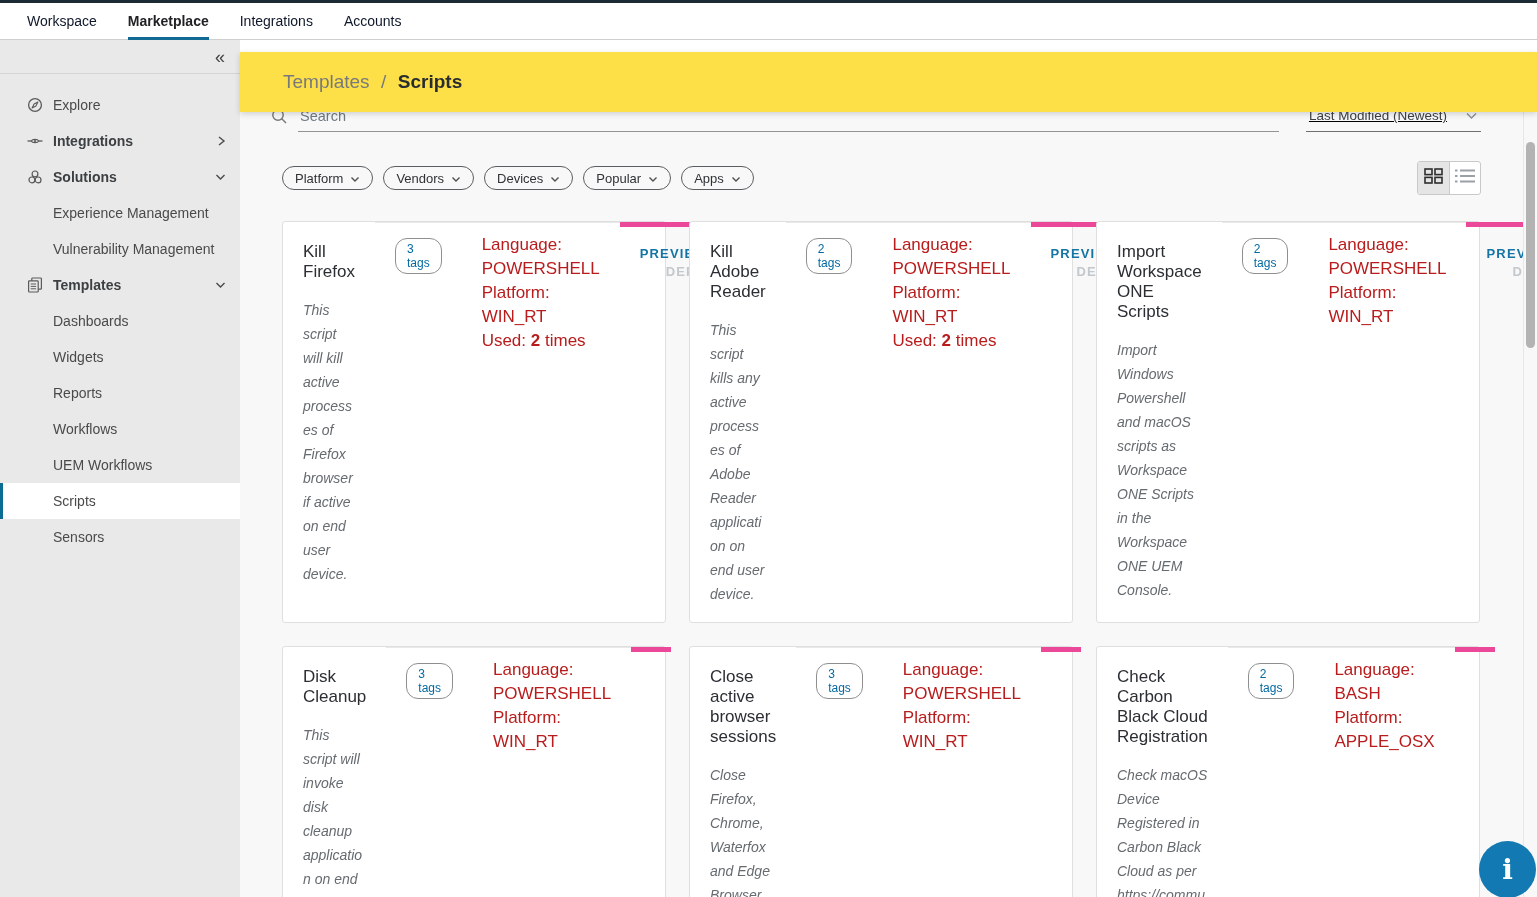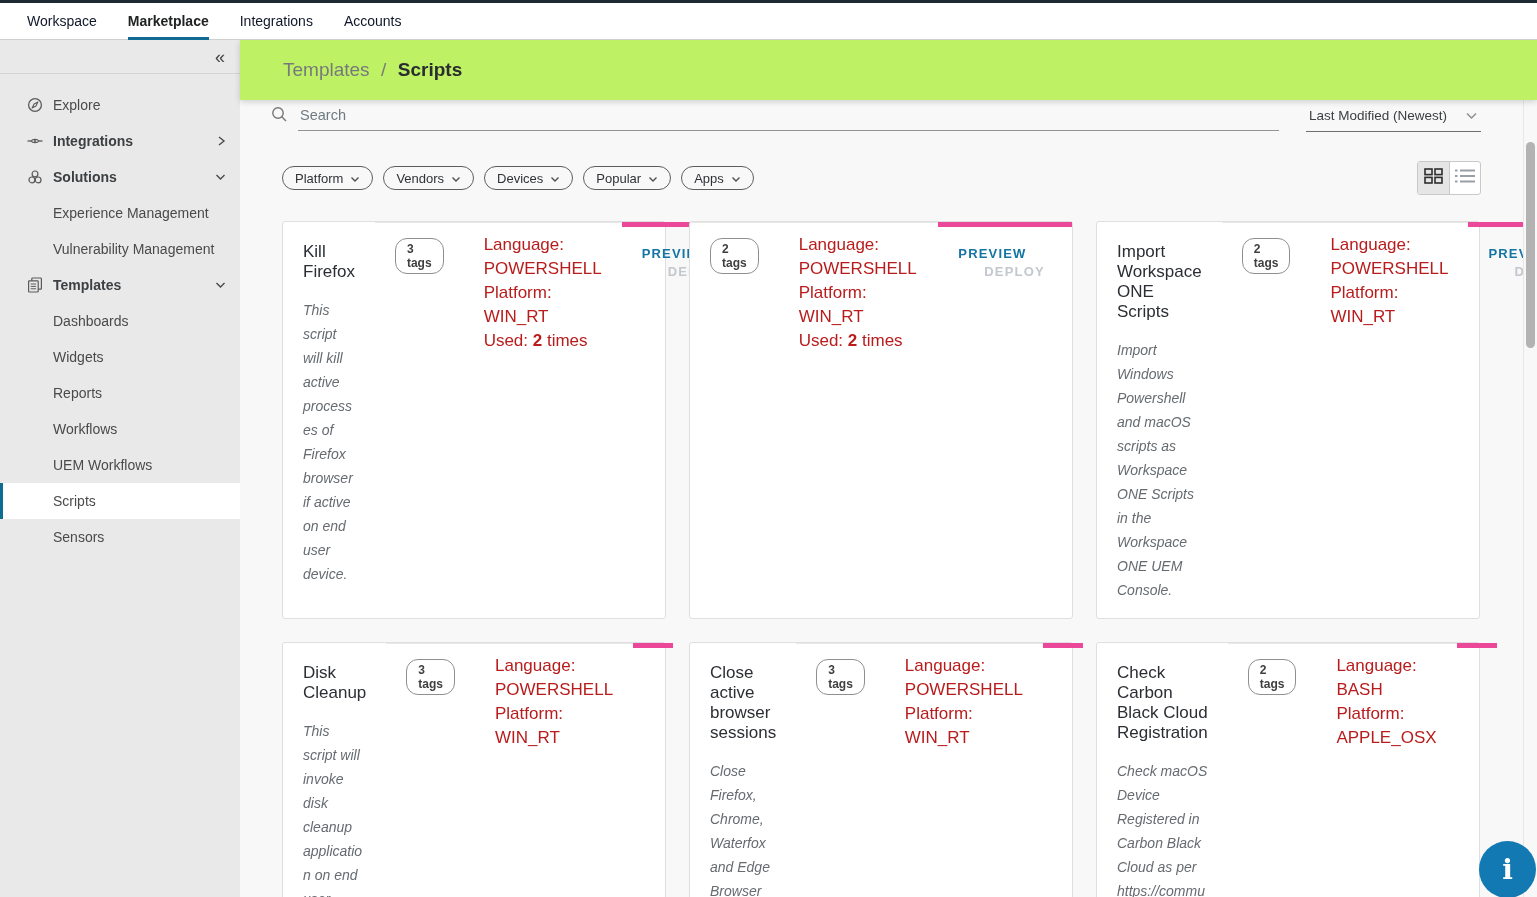--- a/index.html
+++ b/index.html
@@ -24,32 +24,32 @@
   .sidebar-divider { border-top:1px solid #d4d4d4; }
   .side-list { margin-top:13px; }
   .side-item { height:36px; display:flex; align-items:center; padding-left:27px;
                font-size:14px; color:#4a4a4a; cursor:pointer; position:relative; }
   .side-icon { width:16px; height:16px; margin-right:10px; flex:none; display:inline-flex; }
   .side-item.bold .side-label { font-weight:bold; color:#3d4043; }
   .side-chevron { position:absolute; right:13px; top:50%; transform:translateY(-50%); display:inline-flex; }
   .side-item.selected { background:#fff; border-left:3px solid #0c6c94; padding-left:24px; }
 
   
-  .page-header { position:absolute; left:240px; right:0; top:40px; height:60px; background:#bef264;
+  .page-header { position:absolute; left:240px; right:0; top:52px; height:60px; background:#fde047;
                  box-shadow:0 2px 6px rgba(0,0,0,.16); z-index:5; display:flex; align-items:center;
                  padding:0 43px; }
   .crumb-parent, .crumb-sep { color:#77797c; font-size:19px; }
   .crumb-sep { margin:0 7px; }
   .crumb-current { color:#2a2d30; font-size:19px; font-weight:bold; }
 
   
   .content { position:absolute; left:240px; right:14px; top:100px; bottom:0;
              background:#f8f8f8; padding:0 42px; overflow:hidden; }
 
-  .toolbar-row { display:flex; align-items:flex-start; padding-top:6px; }
+  .toolbar-row { display:flex; align-items:center; padding-top:6px;text-decoration:underline; }
   .search-icon { margin:0 10px 5px -11px; flex:none; display:inline-flex; }
   .search-field { flex:1; border-bottom:1px solid #949494; padding:0 0 6px 2px; margin-right:27px; }
   .search-field input { width:100%; border:none; outline:none; background:transparent;
                         font-size:14.5px; font-family:inherit; color:#333; }
   .search-field input::placeholder { color:#6e7a83; }
   .sort-select { display:flex; align-items:center; gap:18px; border-bottom:1px solid #6f6f6f;
                  padding:0 3px 7px 3px; cursor:pointer; }
   .sort-label { font-size:13.5px; color:#3c4043; white-space:nowrap; }
 
   .filter-row { display:flex; align-items:center; gap:10px; margin-top:29px; }
@@ -66,21 +66,21 @@
   .cards { display:grid; grid-template-columns:repeat(3,384px); column-gap:23px; row-gap:23px;
            margin-top:26px; align-items:stretch; }
   .card { background:#fff; border:1px solid #dfdfdf; border-radius:3px;
           display:flex; flex-direction:row; }
   .card-top { flex:1; padding:20px 20px 16px; }
   .card-title { font-size:17px; color:#2b2e33; font-weight:normal; }
   .card-desc { margin-top:16px; font-size:14px; line-height:24px; color:#666b70;
                word-break:break-word;font-style:italic; }
   .card-tags { border-top:1px solid #e8e8e8; padding:15px 20px; }
   .tag-pill { display:inline-block; border:1px solid #8f8f8f; border-radius:12px;
-              padding:3px 11px; font-size:12px; font-weight:bold; color:#404040; cursor:pointer; }
+              padding:3px 11px; font-size:12px; font-weight:normal; color:#0369a1; cursor:pointer; }
   .card-meta { border-top:1px solid #e8e8e8; padding:10px 20px 14px; }
   .meta-line { font-size:17px; color:#b91c1c; line-height:24px; }
   .card-actions { border-top:5px solid #ec4899; padding:17px 20px 16px; }
   .btn-link { background:none; border:none; font-family:inherit; font-size:13px; font-weight:bold;
               letter-spacing:.09em; cursor:pointer; padding:0; }
   .btn-preview { color:#1474a4; }
   .btn-deploy { color:#c3c8cd; margin-left:26px; }
 
   
   .scroll-track { position:absolute; top:100px; right:0; bottom:0; width:14px;
@@ -319,20 +319,24 @@
           <div class="meta-line">Language: POWERSHELL</div>
           <div class="meta-line">Platform: WIN_RT</div>
           <div class="meta-line"><span>Used: </span><b>2</b><span> times</span></div>
         </div>
     <div class="card-actions">
       <button class="btn-link btn-preview">PREVIEW</button>
       <button class="btn-link btn-deploy">DEPLOY</button>
     </div>
   </article>
       <article class="card">
+    <div class="card-top">
+      <h3 class="card-title">Kill Adobe Reader</h3>
+      <p class="card-desc">This script kills any active processes of Adobe Reader application on end user device.</p>
+    </div>
     <div class="card-tags">
       <span class="tag-pill">2 tags</span>
     </div>
     <div class="card-meta">
           <div class="meta-line">Language: POWERSHELL</div>
           <div class="meta-line">Platform: WIN_RT</div>
           <div class="meta-line"><span>Used: </span><b>2</b><span> times</span></div>
         </div>
     <div class="card-actions">
       <button class="btn-link btn-preview">PREVIEW</button>

